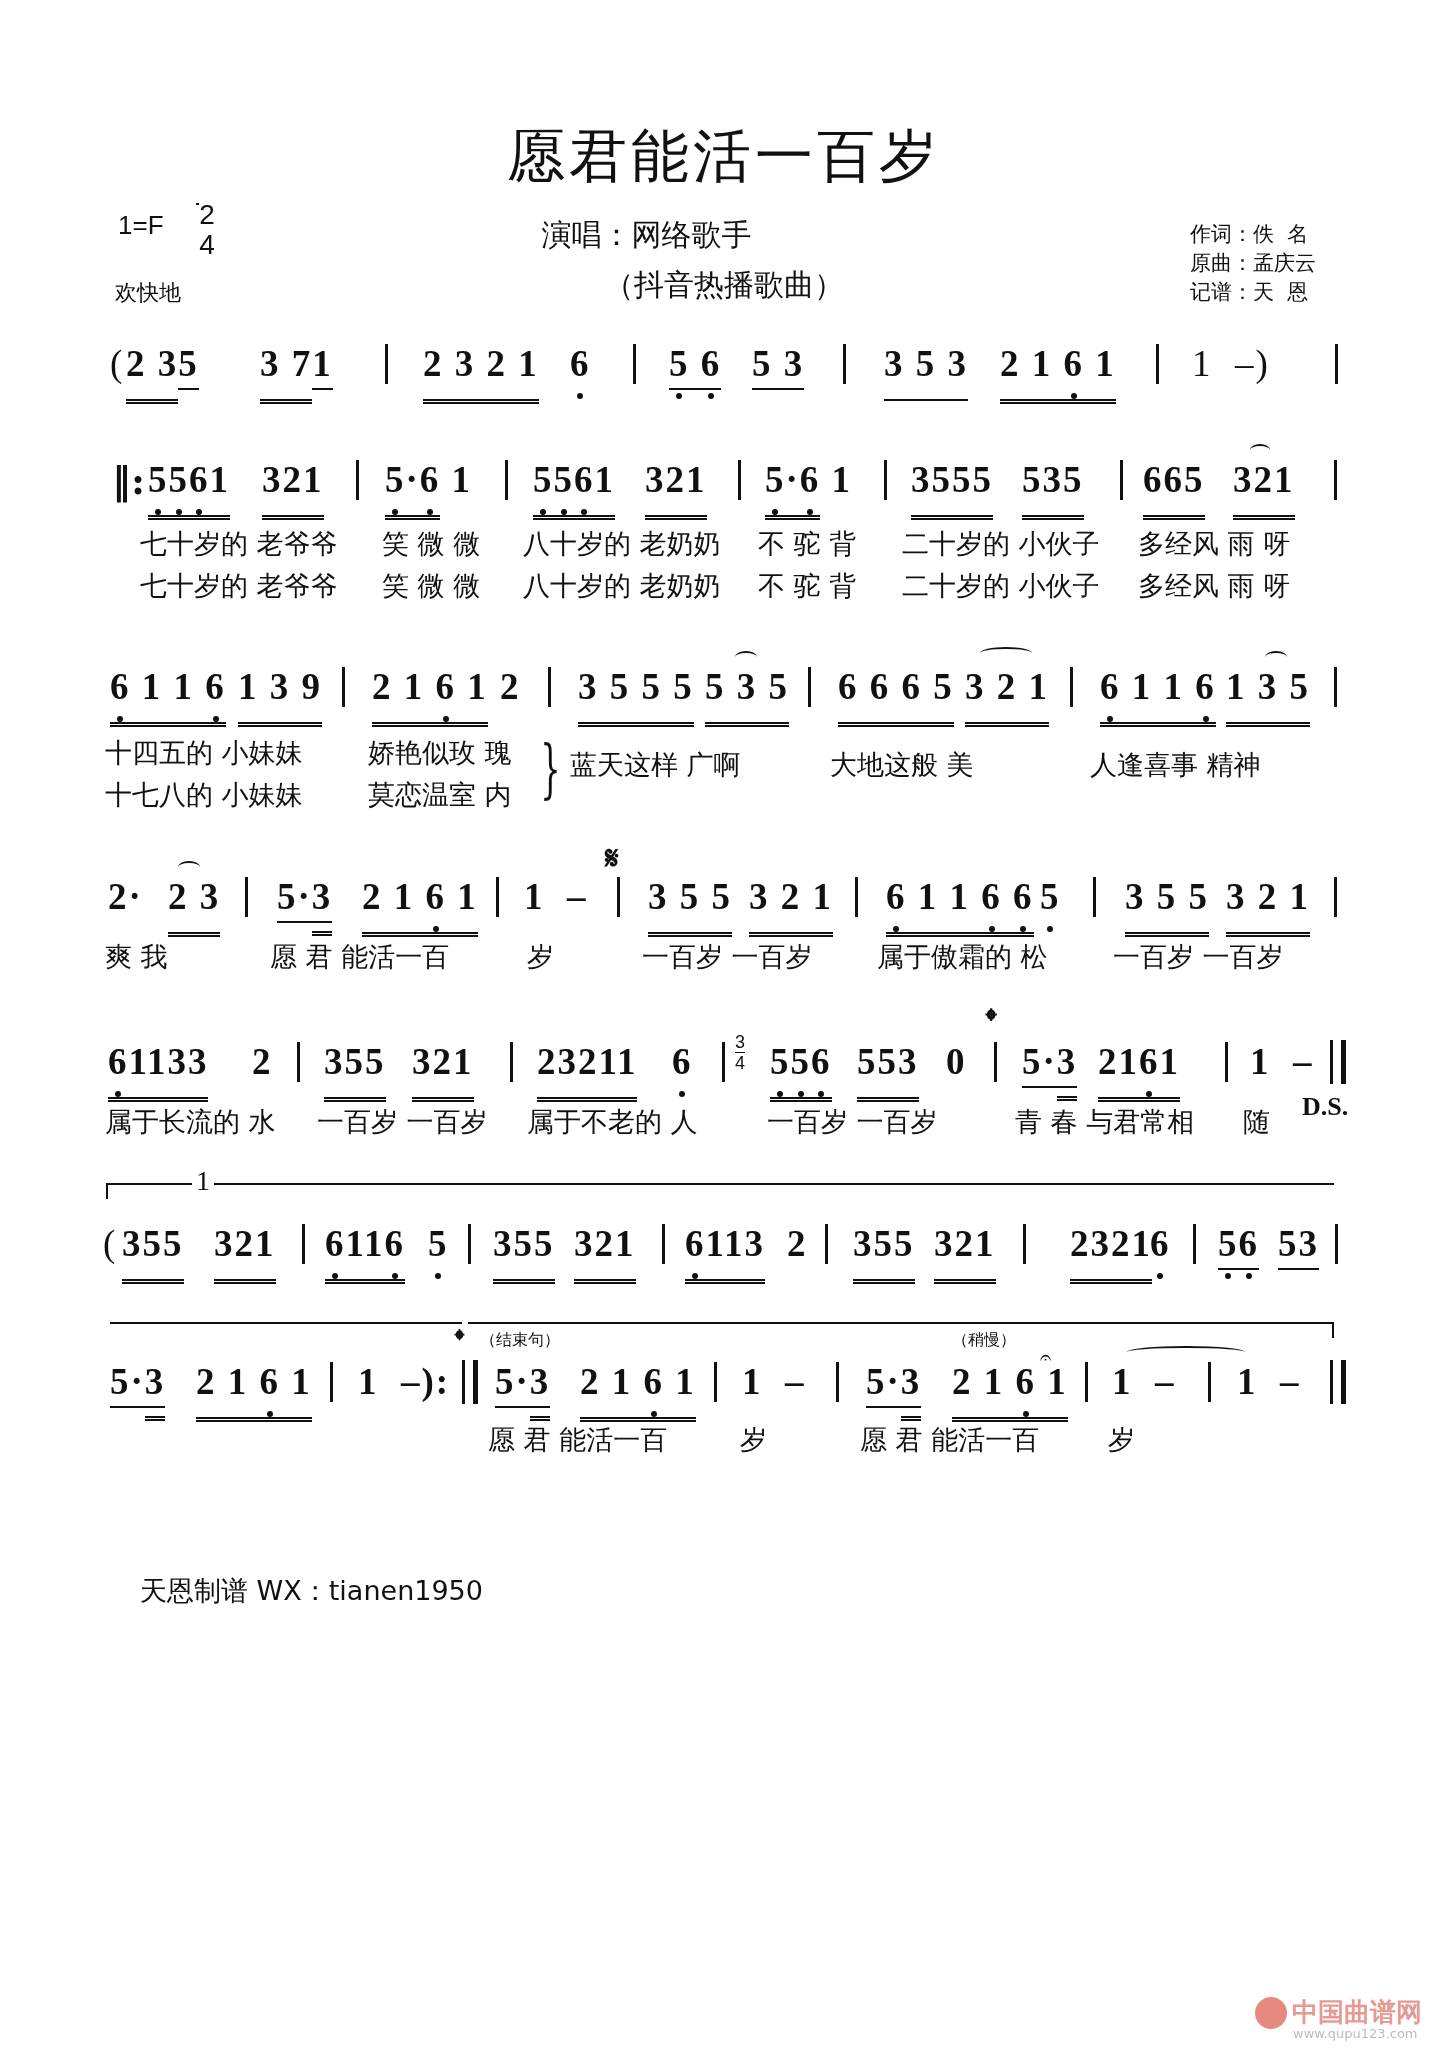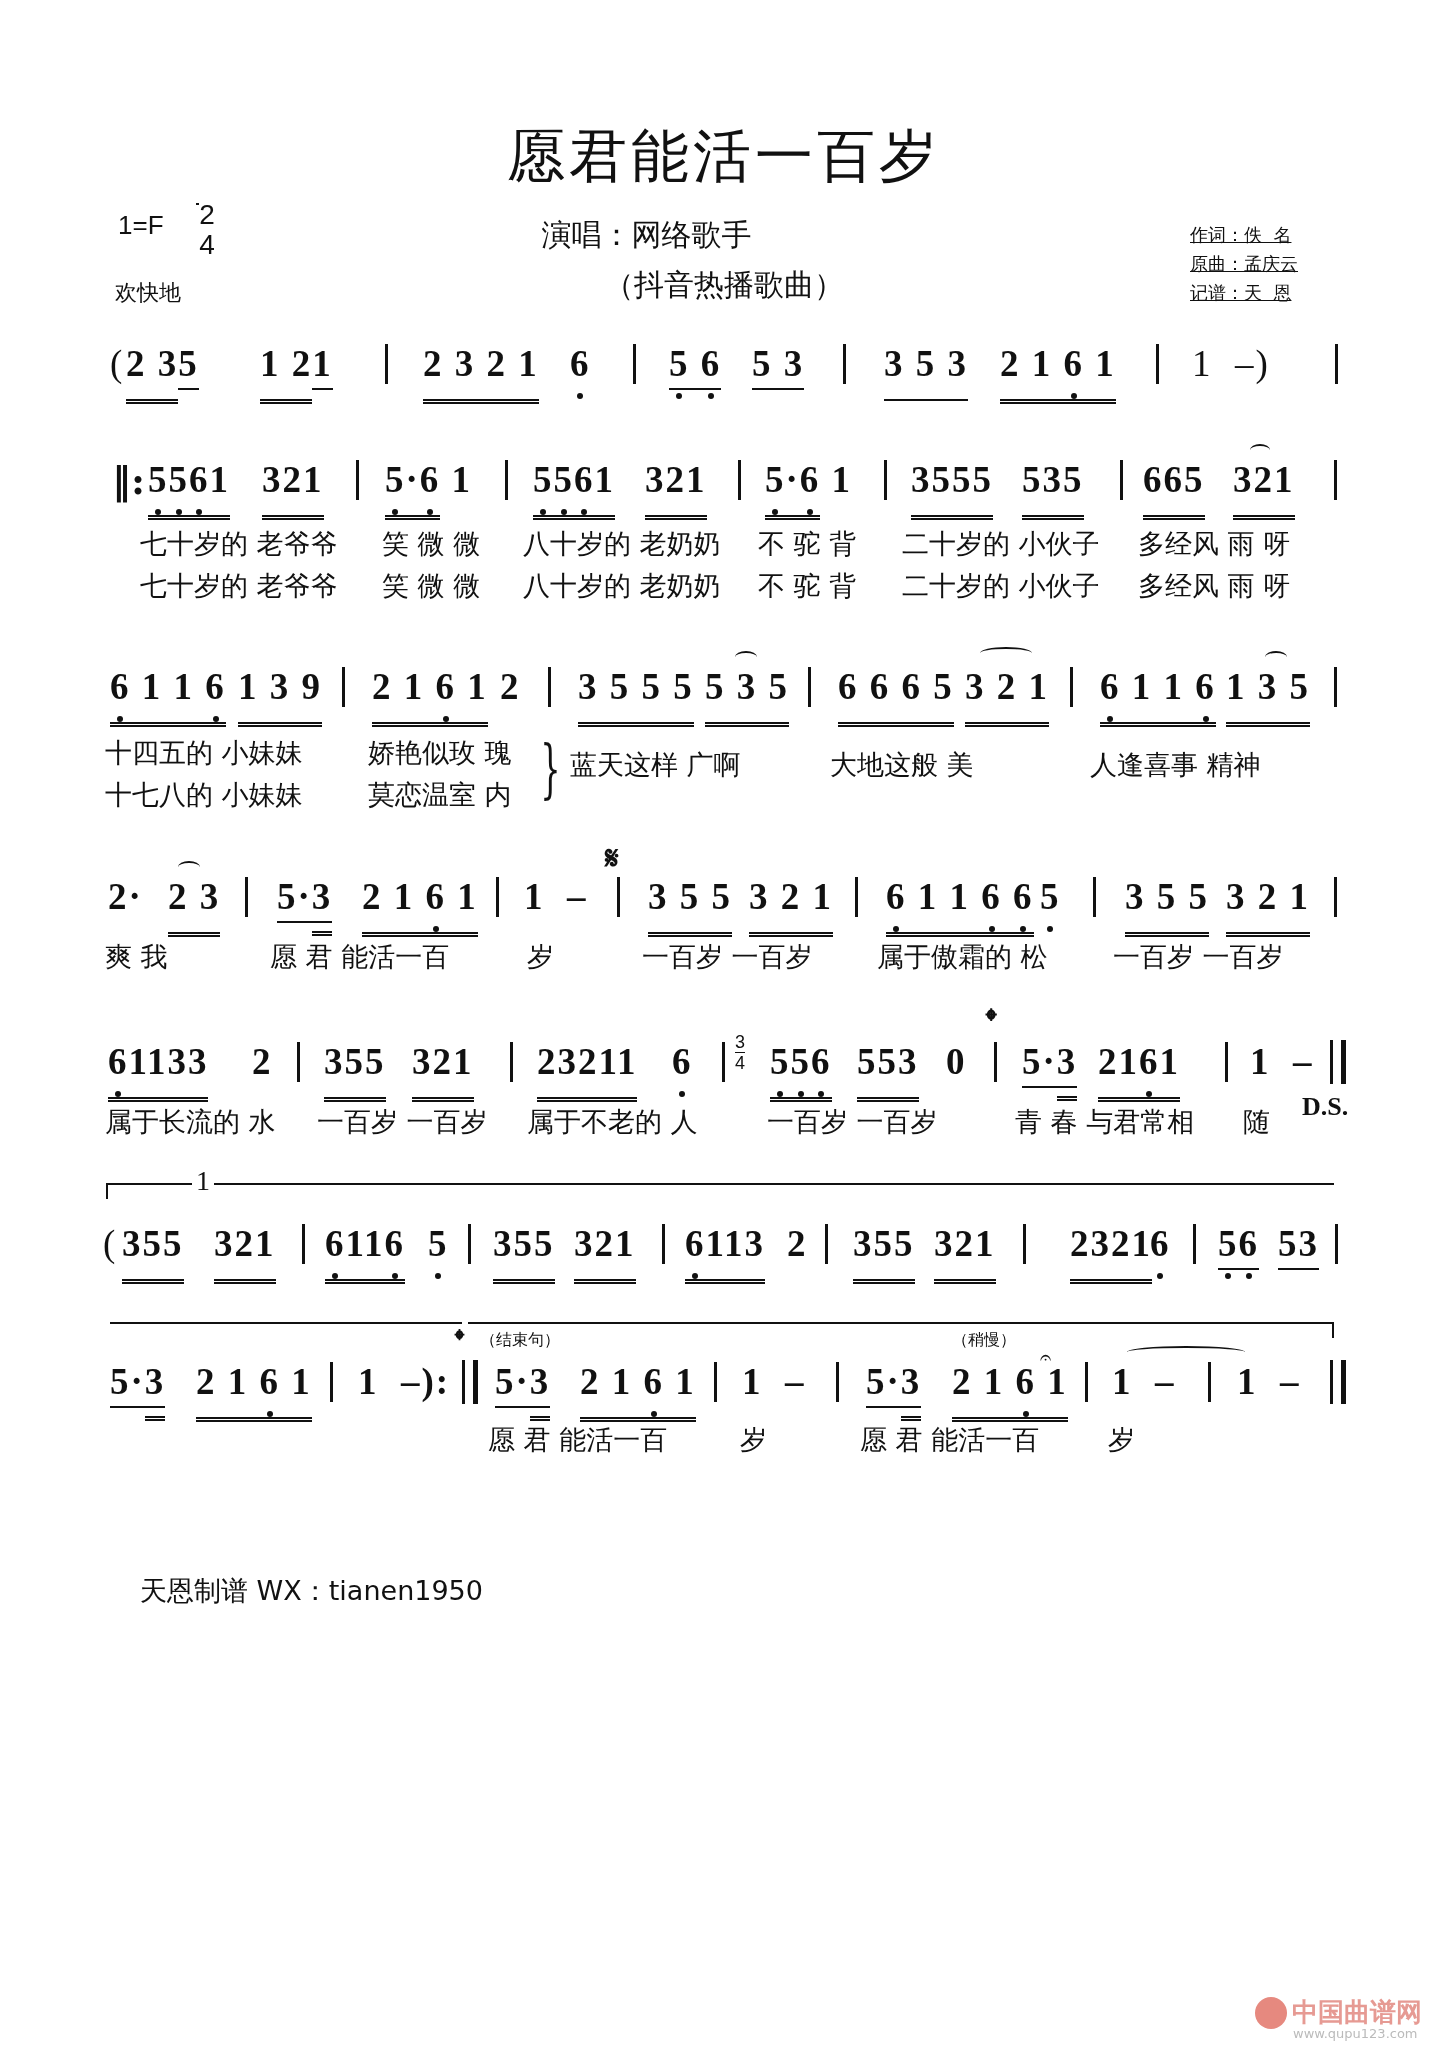--- a/index.html
+++ b/index.html
@@ -5,21 +5,21 @@
   html,body{margin:0;padding:0;background:#fff;}
   body{width:1448px;height:2050px;position:relative;overflow:hidden;font-family:"Liberation Serif","DejaVu Serif",serif;color:#111;}
   .abs{position:absolute;}
   .title{left:0;width:1448px;top:118px;text-align:center;font-size:58px;letter-spacing:4px;font-family:"DejaVu Serif",serif;font-weight:normal;}
   .key{left:118px;top:210px;font-family:"Liberation Sans","DejaVu Sans",sans-serif;font-size:26px;}
   .frac{position:absolute;left:196px;top:200px;font-family:"Liberation Sans",sans-serif;font-size:28px;text-align:center;width:22px;line-height:30px;}
   .frac .bar{height:2px;background:#111;margin:1px 0;}
   .tempo{left:115px;top:278px;font-family:"DejaVu Sans",sans-serif;font-size:22px;}
   .singer{left:0;width:1293px;text-align:center;top:215px;font-family:"DejaVu Serif",serif;font-size:30px;}
   .subtitle{left:0;width:1448px;text-align:center;top:265px;font-family:"DejaVu Serif",serif;font-size:30px;}
-  .credits{left:1190px;top:220px;font-family:"DejaVu Sans",sans-serif;font-size:18px;line-height:29px;text-decoration:underline;}
+  .credits{left:1190px;top:220px;font-family:"DejaVu Sans",sans-serif;font-size:21px;line-height:29px;}
   .credits div{white-space:pre;}
   .staff{position:absolute;left:0;width:1448px;}
   .m{position:absolute;top:0;white-space:nowrap;font-family:"Liberation Serif",serif;font-weight:bold;font-size:37px;letter-spacing:2px;}
   .note{display:inline-block;position:relative;text-align:center;}
   .u1{border-bottom:2px solid #111;padding-bottom:3px;}
   .u2{border-bottom:5px double #111;padding-bottom:14px;}
   .dotb::after{content:"";position:absolute;left:50%;margin-left:-3px;bottom:-14px;width:6px;height:6px;border-radius:50%;background:#111;}
   .bar{position:absolute;width:3px;height:40px;background:#111;top:2px;}
   .dbar{position:absolute;width:8px;height:44px;border-left:3px solid #111;border-right:5px solid #111;top:0;}
   .lyr{position:absolute;white-space:nowrap;font-family:"DejaVu Sans",sans-serif;font-size:27px;}
@@ -48,21 +48,21 @@
 <div class="abs subtitle">（抖音热播歌曲）</div>
 <div class="abs credits">
   <div>作词：佚  名</div>
   <div>原曲：孟庆云</div>
   <div>记谱：天  恩</div>
 </div>
 
 <div class="staff" style="top:342px;">
   <span class="m" style="left:110px;font-weight:normal;">(</span>
   <span class="m" style="left:126px;"><span class="note u2">2 3</span><span class="note u1"> 5</span></span>
-  <span class="m" style="left:260px;"><span class="note u2">1 2</span><span class="note u1"> 1</span></span>
+  <span class="m" style="left:260px;"><span class="note u2">3 7</span><span class="note u1"> 1</span></span>
   <span class="bar" style="left:385px;"></span>
   <span class="m" style="left:423px;"><span class="note u2">2 3 2 1</span></span>
   <span class="m" style="left:570px;"><span class="note dotb">6</span></span>
   <span class="bar" style="left:633px;"></span>
   <span class="m" style="left:669px;"><span class="note u1"><span class="note dotb">5</span> <span class="note dotb">6</span></span></span>
   <span class="m" style="left:752px;"><span class="note u1">5 3</span></span>
   <span class="bar" style="left:843px;"></span>
   <span class="m" style="left:884px;"><span class="note u2" style="border-bottom-style:solid;border-bottom-width:2px;">3 5 3</span></span>
   <span class="m" style="left:1000px;"><span class="note u2">2 1 <span class="note dotb">6</span> 1</span></span>
   <span class="bar" style="left:1156px;"></span>

